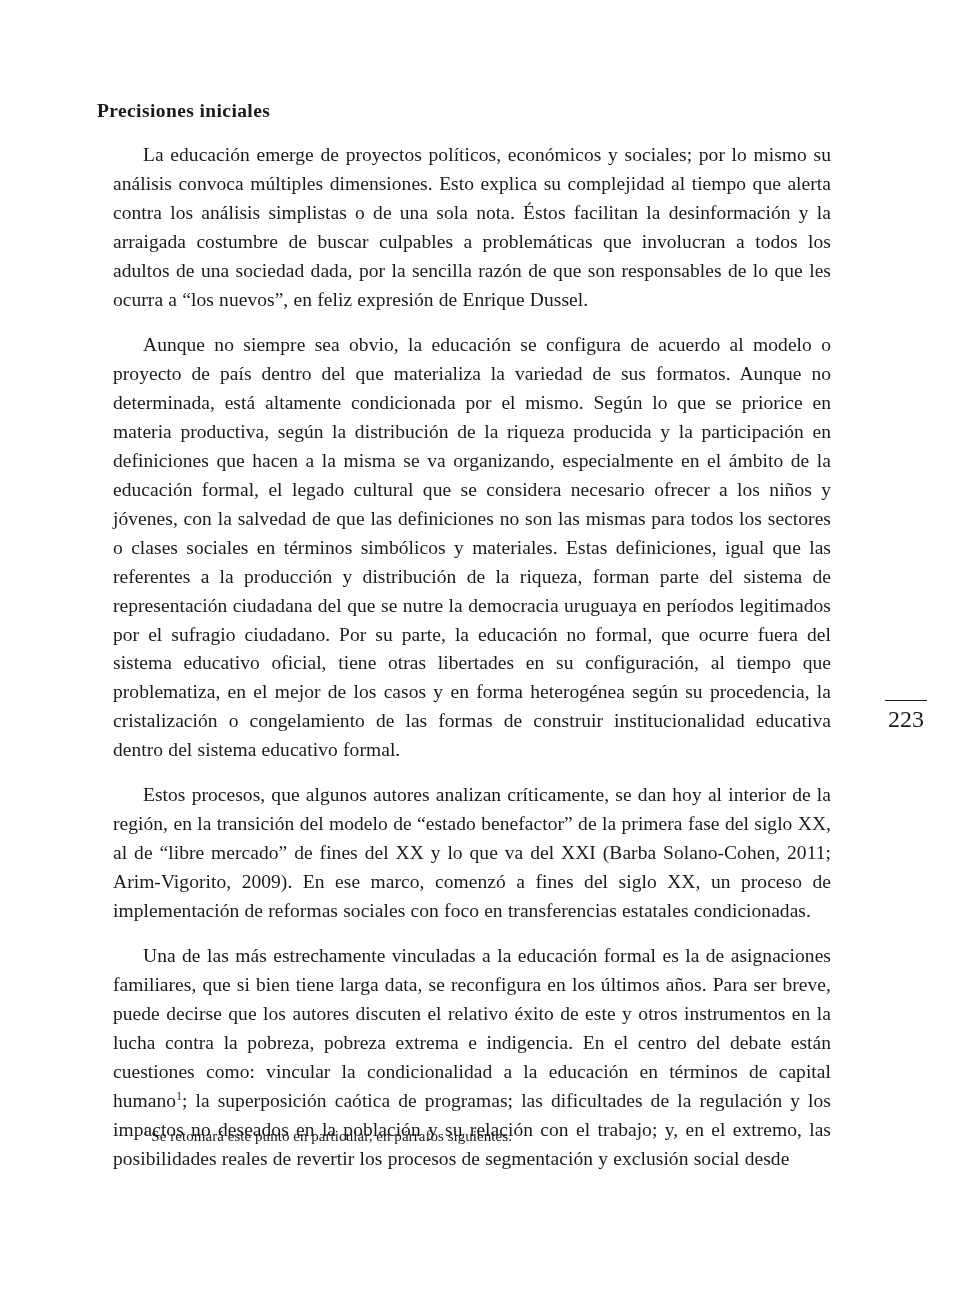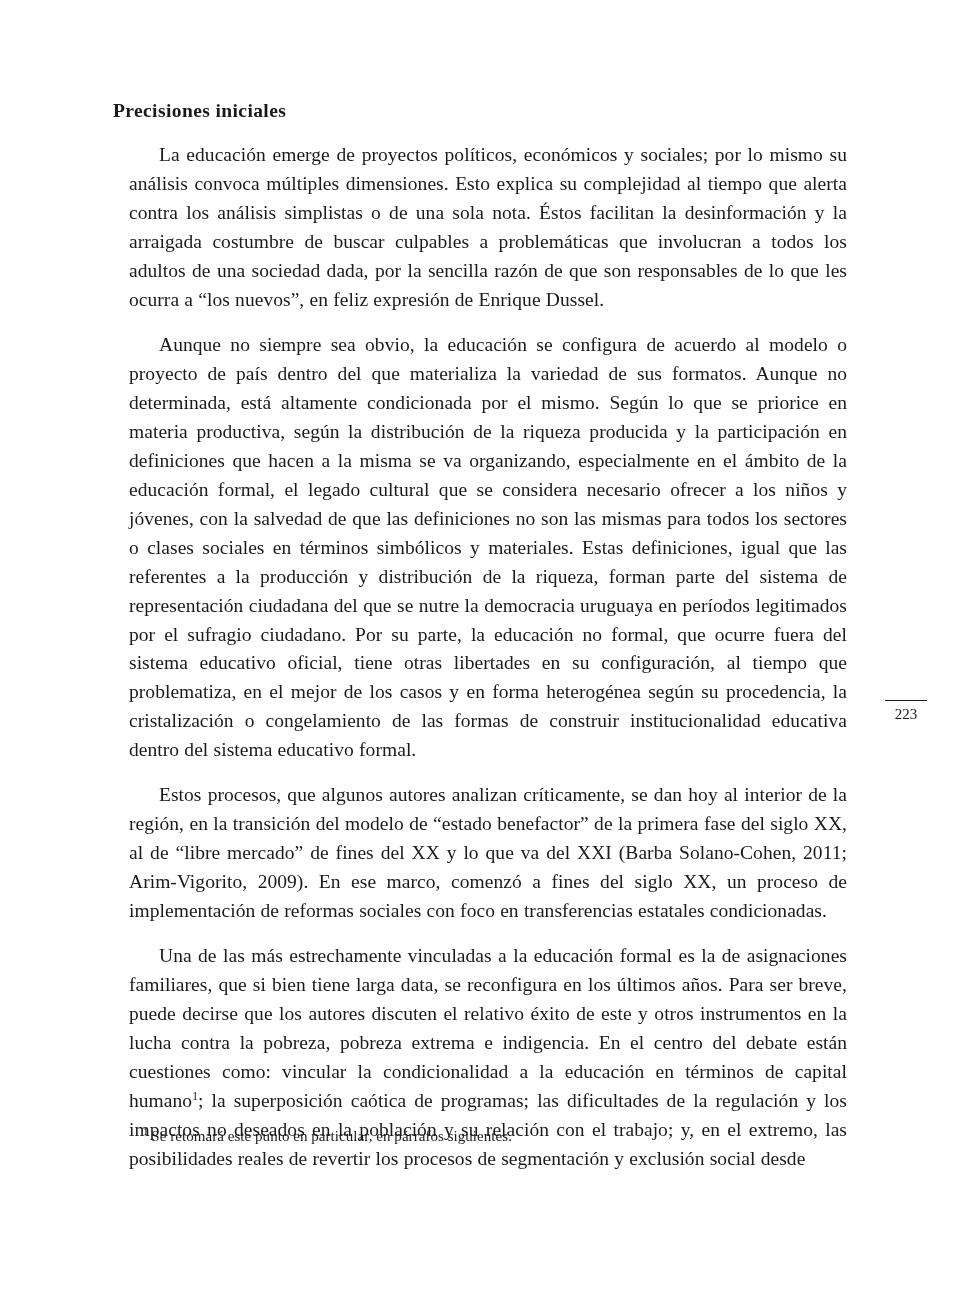--- a/index.html
+++ b/index.html
@@ -16,21 +16,21 @@
     overflow: hidden;
   }
   .page {
     position: relative;
     width: 964px;
     height: 1304px;
     box-sizing: border-box;
   }
   .content {
     position: absolute;
-    left: 113px;
+    left: 97px;
     top: 96px;
     width: 750px;
   }
   .section-heading {
     font-size: 19.5px;
     font-weight: bold;
     letter-spacing: 0.4px;
     margin: 0 0 2px 0;
     line-height: 1.5;
   }
@@ -42,21 +42,21 @@
     text-indent: 30px;
     letter-spacing: 0.05px;
     word-spacing: 0.3px;
   }
   .page-number {
     position: absolute;
     right: 29px;
     top: 700px;
     width: 58px;
     text-align: center;
-    font-size: 15px;
+    font-size: 24px;
     line-height: 1.2;
   }
   .page-number .rule {
     border-top: 1.6px solid #1a1a1a;
     width: 42px;
     margin: 0 auto 4px auto;
   }
   .footnote-area {
     position: absolute;
     left: 113px;

